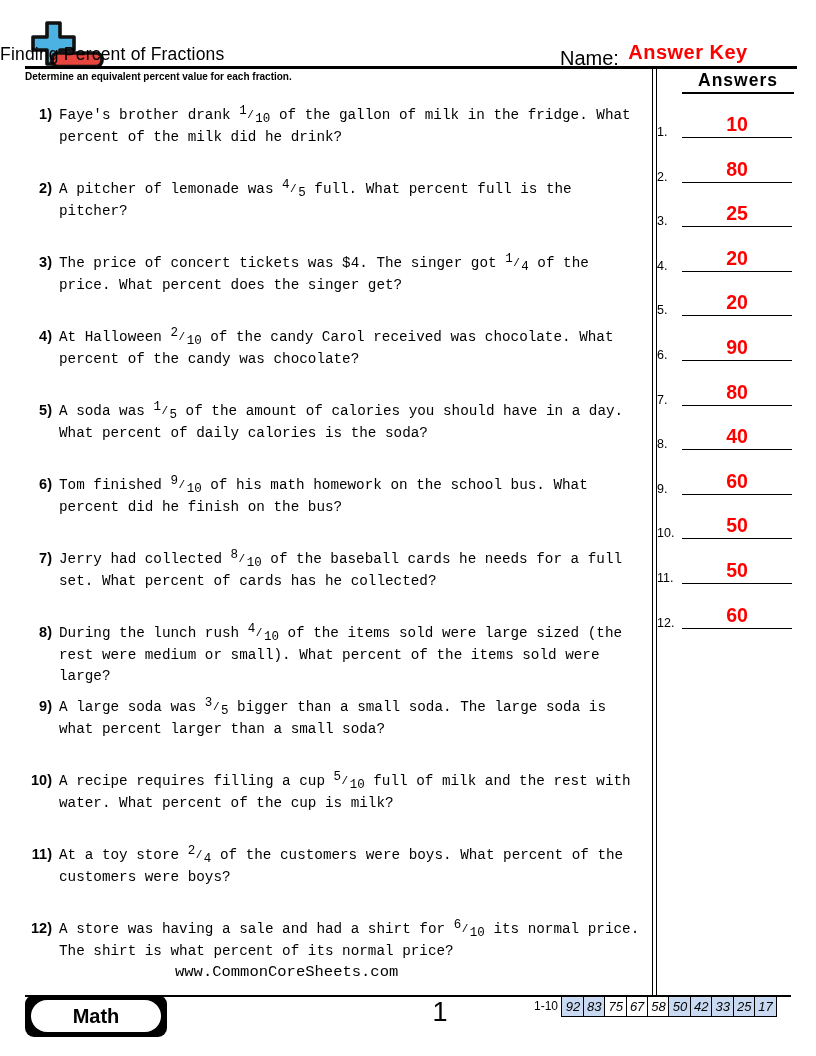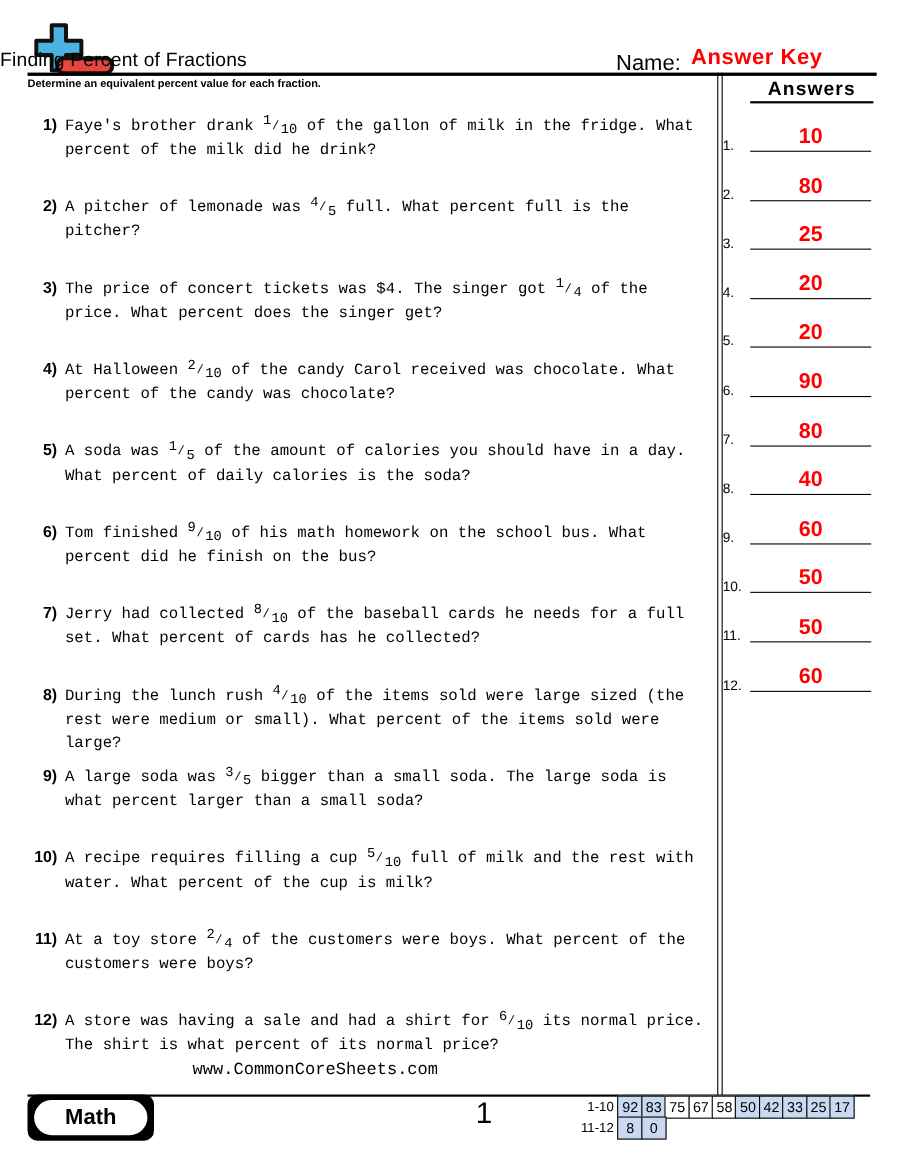--- a/index.html
+++ b/index.html
@@ -32,29 +32,29 @@
   .fr sup{font-size:12.5px;vertical-align:5px;line-height:0;}
   .fr sub{font-size:12.5px;vertical-align:-3px;line-height:0;margin-left:1px;}
   .fr .fsl{font-size:11px;vertical-align:1px;margin:0 0.5px;}
   
   .answers-header{position:absolute;left:682px;top:70px;width:112px;text-align:center;font-size:17.5px;font-weight:bold;letter-spacing:1px;border-bottom:2.2px solid var(--ink);padding-bottom:1px;}
   .answer-row{position:absolute;left:654px;width:140px;height:28px;}
   .alabel{position:absolute;left:3px;bottom:-1px;font-size:12.5px;}
   .aline{position:absolute;left:28px;right:2px;bottom:0;border-bottom:1.7px solid var(--ink);text-align:center;color:var(--red);font-weight:bold;font-size:19.5px;padding-bottom:1px;}
   
   .footer-rule{position:absolute;left:25px;top:995px;width:766px;height:2px;background:var(--ink);}
-  .math-badge{position:absolute;left:25px;top:995px;width:115px;height:42px;background:var(--ink);border-radius:9px;}
+  .math-badge{position:absolute;left:25px;top:995px;width:142px;height:42px;background:var(--ink);border-radius:9px;}
   .math-pill{position:absolute;left:6px;top:5px;right:6px;bottom:5px;background:#fff;border-radius:16px;display:flex;align-items:center;justify-content:center;font-weight:bold;font-size:20px;}
   .website{position:absolute;left:175px;top:963px;font-size:15.5px;font-family:Liberation Mono, monospace;}
   .page-number{position:absolute;left:420px;top:997px;width:40px;text-align:center;font-size:27px;}
   .score-grid{position:absolute;left:515px;top:996px;}
   .score-row{display:flex;}
   .score-row + .score-row{margin-top:-1.6px;}
   .score-label{width:48px;text-align:right;padding-right:5px;font-size:12px;line-height:21px;}
-  .score-cell{width:23px;height:21px;border:1.6px solid var(--ink);margin-left:-1.6px;display:flex;align-items:center;justify-content:center;font-size:13px;background:#fff;}
+  .score-cell{width:23px;height:21px;border:1.6px solid var(--ink);margin-left:-1.6px;display:flex;align-items:center;justify-content:center;font-size:13px;background:#fff;font-style:italic;}
   .score-cell:first-of-type{margin-left:0;}
   .score-cell.hl{background:var(--cellblue);}
 </style>
 </head>
 <body>
 
 <div class="logo">
   <svg width="76" height="50" viewBox="0 0 76 50">
     <path d="M17 3 h13 v14 h14 v13 h-14 v14 h-13 v-14 H3 v-13 h14 z" style="fill:var(--logoblue);stroke:#111;stroke-width:3.6;stroke-linejoin:round;"></path>
     <rect x="22" y="33" width="50" height="13.5" rx="6" style="fill:var(--logored);stroke:#111;stroke-width:3.6;"></rect>
@@ -184,18 +184,13 @@
       <span class="score-cell hl">83</span>
       <span class="score-cell">75</span>
       <span class="score-cell">67</span>
       <span class="score-cell">58</span>
       <span class="score-cell hl">50</span>
       <span class="score-cell hl">42</span>
       <span class="score-cell hl">33</span>
       <span class="score-cell hl">25</span>
       <span class="score-cell hl">17</span>
     </div>
-    <div class="score-row">
-      <span class="score-label">11-12</span>
-      <span class="score-cell hl">8</span>
-      <span class="score-cell hl">0</span>
-    </div>
   </div>
 
 </body></html>

